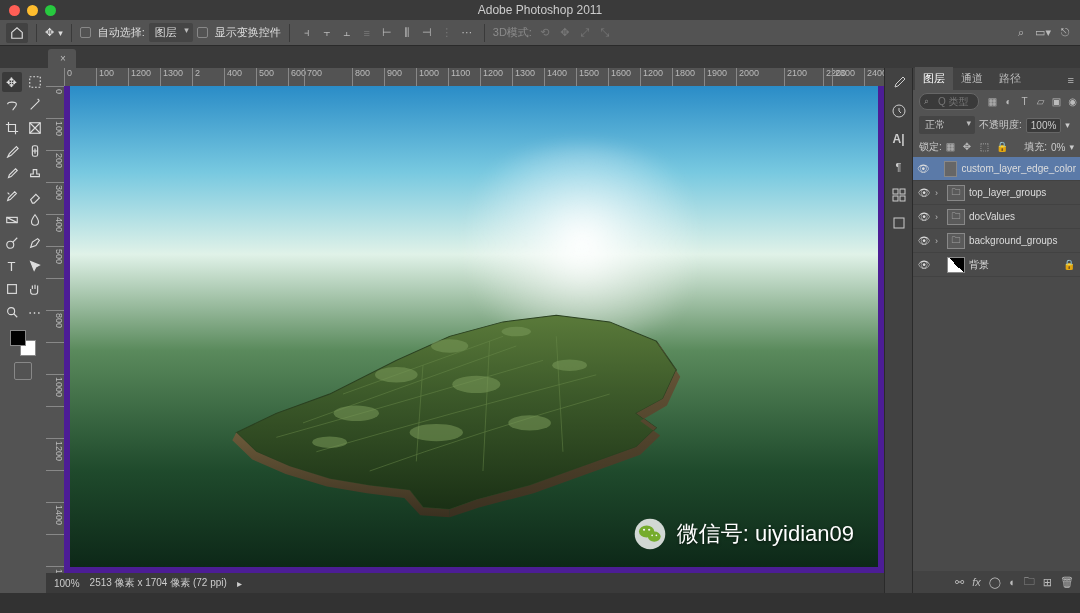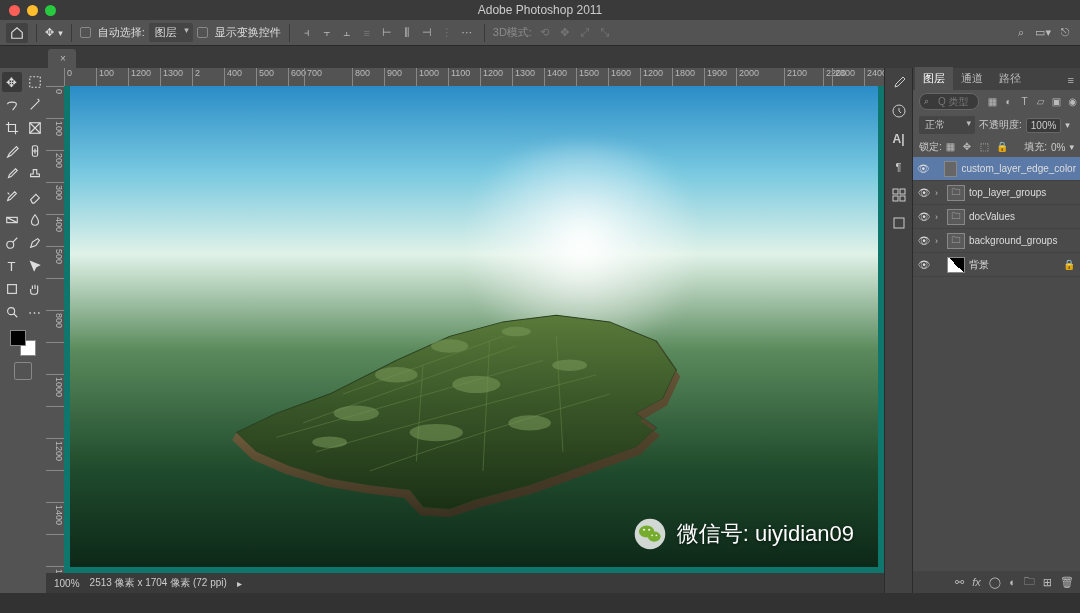--- a/index.html
+++ b/index.html
@@ -37,21 +37,21 @@
 .sw-fg{position:absolute;left:0;top:0;width:16px;height:16px;background:#000;border:1px solid #888}
 .qm{margin-top:6px;width:18px;height:18px;border:1px solid #888;border-radius:2px}
 
 .doc{flex:1;display:flex;flex-direction:column;background:#2b2b2b;position:relative}
 .ruler-h{height:18px;background:#535353;display:flex;position:relative;margin-left:18px;overflow:hidden;font-size:9px;color:#bbb}
 .rh-tick{position:absolute;top:0;height:100%;border-left:1px solid #888;padding-left:2px}
 .ruler-corner{position:absolute;left:0;top:0;width:18px;height:18px;background:#535353}
 .doc-body{flex:1;display:flex}
 .ruler-v{width:18px;background:#535353;position:relative;overflow:hidden;font-size:9px;color:#bbb}
 .rv-tick{position:absolute;left:0;width:100%;border-top:1px solid #888;writing-mode:vertical-rl;padding-top:2px}
-.canvas-wrap{flex:1;position:relative;background:#0f766e;overflow:hidden}
+.canvas-wrap{flex:1;position:relative;background:#4c1d95;overflow:hidden}
 .canvas{position:absolute;left:6px;top:0;right:6px;bottom:6px;background:linear-gradient(180deg,#2a8cc7 0%,#78c9e0 18%,#e0f2e8 35%,#5a8a5c 55%,#1f4a2c 80%,#0d2818 100%)}
 .glow{position:absolute;left:46%;top:12%;width:280px;height:200px;background:radial-gradient(circle,#fff 0%,rgba(255,255,255,.5) 30%,transparent 70%);border-radius:50%;filter:blur(8px)}
 .terrain{position:absolute;left:14%;top:38%;width:66%;height:52%}
 .terrain svg{width:100%;height:100%}
 .statusbar{height:20px;background:#3a3a3a;display:flex;align-items:center;padding:0 8px;gap:10px;font-size:10px;color:#ccc}
 
 .rstrip{width:28px;background:#424242;display:flex;flex-direction:column;align-items:center;padding-top:6px;gap:10px;border-left:1px solid #2a2a2a}
 .rstrip .ic{width:18px;height:18px;display:flex;align-items:center;justify-content:center;color:#ccc}
 
 .panel{width:168px;background:#535353;display:flex;flex-direction:column;border-left:1px solid #2a2a2a}

